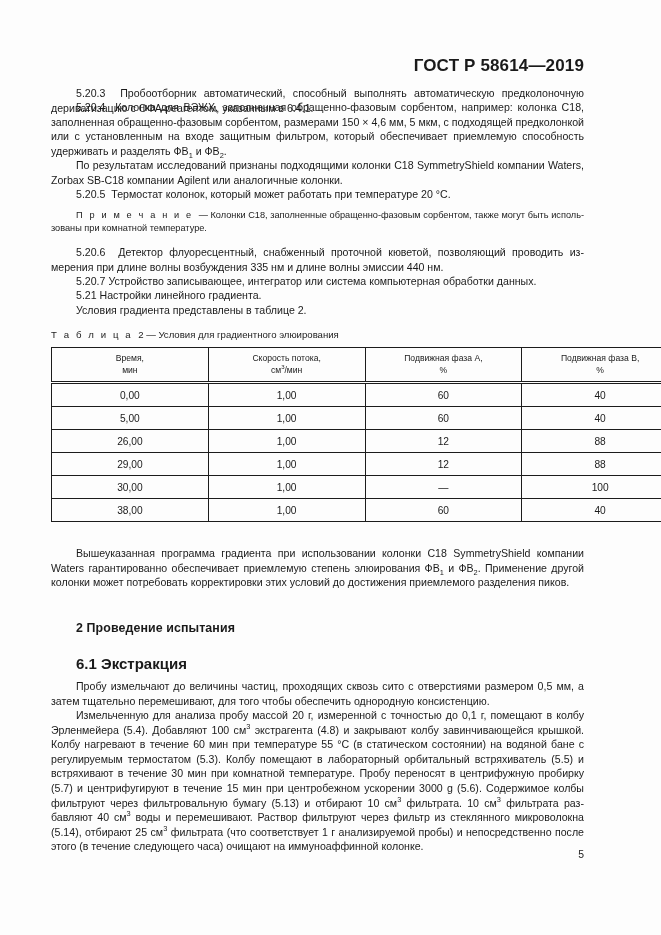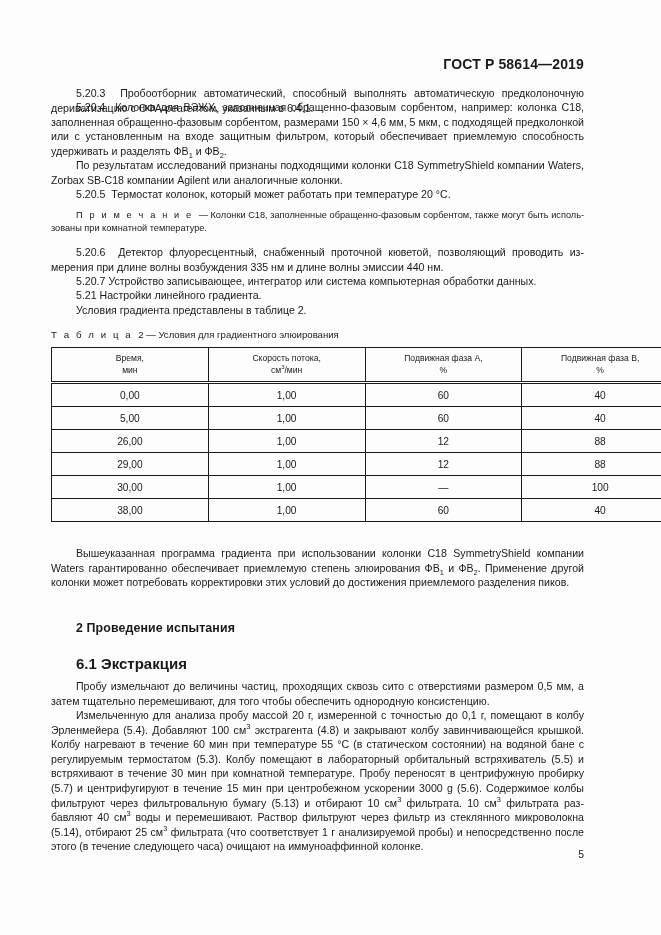--- a/index.html
+++ b/index.html
@@ -24,21 +24,21 @@
     left: 51px;
     top: 0;
     width: 533px;
   }
 
   
   .doc-header {
     position: absolute;
     right: 0;
     top: 56px;
-    font-size: 14px;
+    font-size: 17px;
     font-weight: bold;
     letter-spacing: 0.15px;
     white-space: nowrap;
   }
 
   
   .body-block {
     position: absolute;
     left: 0;
     width: 533px;

